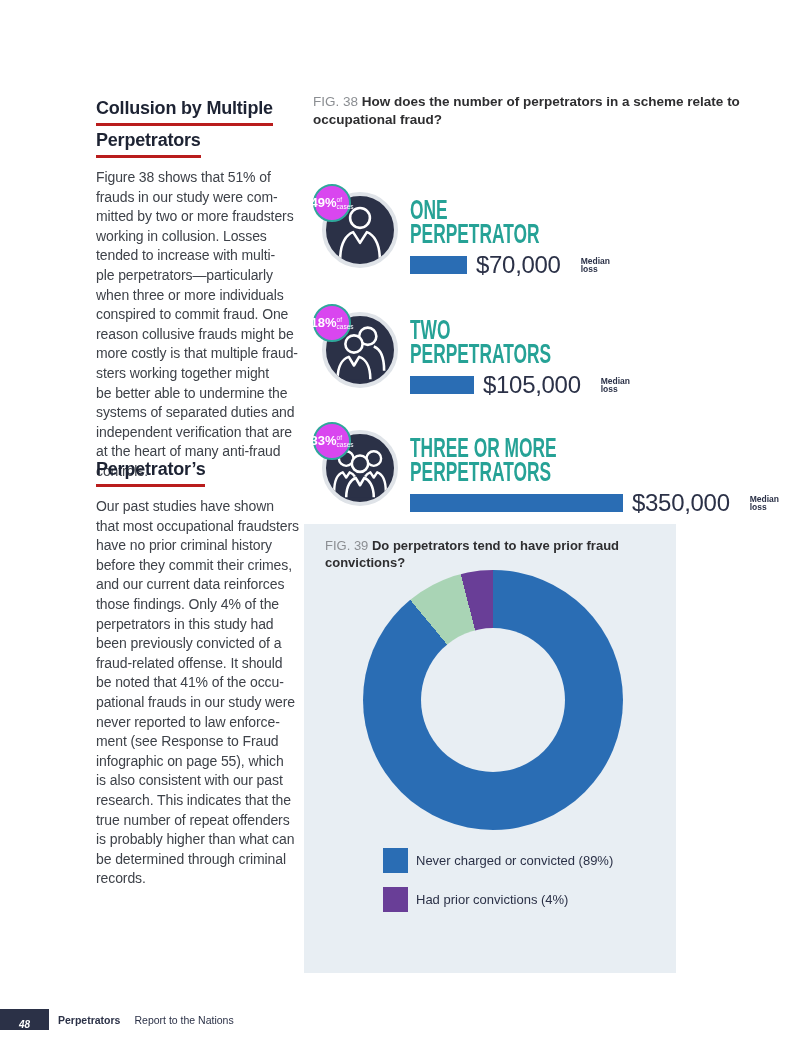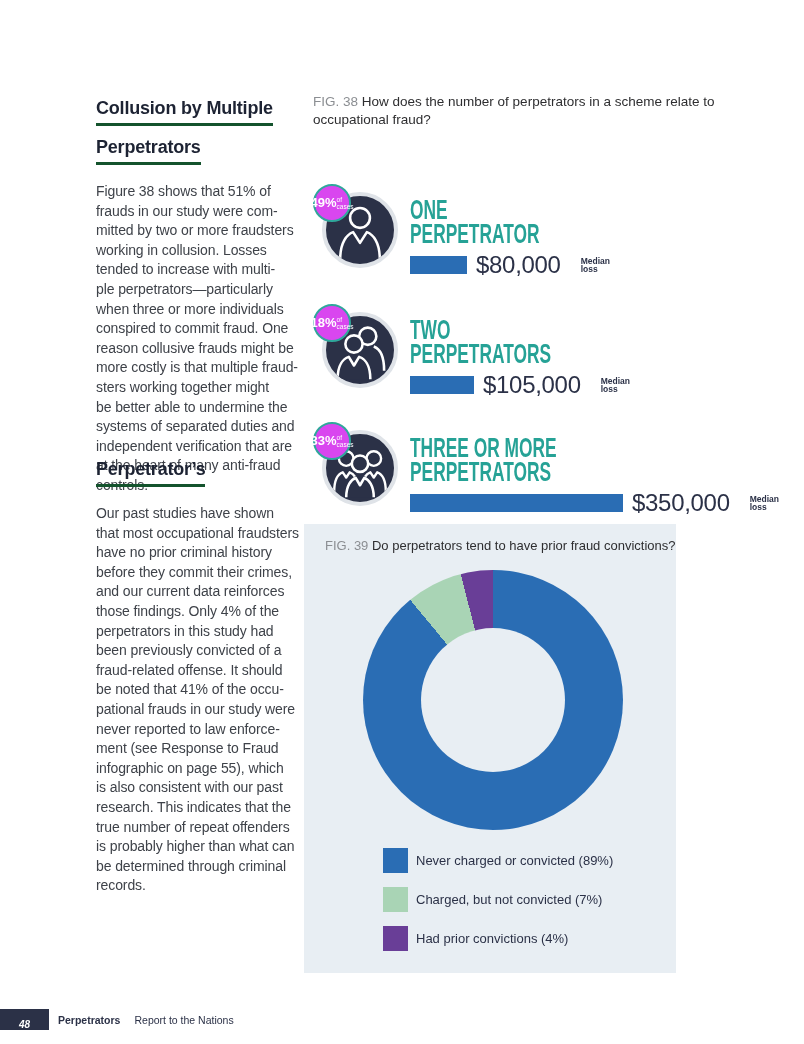--- a/index.html
+++ b/index.html
@@ -7,25 +7,25 @@
     position:relative;width:804px;height:1044px;background:#ffffff;
     font-family:"Liberation Sans","DejaVu Sans",sans-serif;overflow:hidden;
     margin:0 auto;
   }
   
   .left-col{position:absolute;left:96px;top:95px;width:222px;}
   .lc-section{position:absolute;left:0;width:222px;}
   .lc-s1{top:0;}
   .lc-s2{top:361px;}
   .lc-heading{font-size:18px;font-weight:bold;color:#1d2333;line-height:27px;letter-spacing:-0.2px;}
-  .lc-heading .hl{display:inline-block;border-bottom:3px solid #14532d;padding-bottom:1px;margin-bottom:8px;}
+  .lc-heading .hl{display:inline-block;border-bottom:3px solid #b91c1c;padding-bottom:1px;margin-bottom:1px;}
   .lc-para{margin-top:9px;font-size:14px;line-height:19.6px;color:#3e4249;white-space:pre-line;letter-spacing:-0.1px;}
   
   .fig-label{color:#8b8e92;font-weight:normal;}
-  .fig-q{color:#2e2e30;font-weight:normal;}
+  .fig-q{color:#2e2e30;font-weight:bold;}
   
   .fig38{position:absolute;left:313px;top:93px;width:480px;}
   .f38-title{width:452px;font-size:13.5px;line-height:18px;}
   .f38-blocks{position:relative;}
   .block{position:absolute;left:0;width:480px;height:100px;}
   .block-1{top:55px;}
   .block-2{top:175px;}
   .block-3{top:293px;}
   .badge{
     position:absolute;left:0;top:0;width:34px;height:34px;border-radius:50%;
@@ -140,21 +140,21 @@
           <svg width="62" height="62" viewBox="0 0 72 72">
             <circle cx="36" cy="22" r="11.5" stroke="#ffffff" stroke-width="3" fill="none"></circle>
             <path d="M13 70 C13 50 21 41 28 38.5 L36 51 L44 38.5 C51 41 59 50 59 70" stroke="#ffffff" stroke-width="3" fill="none" stroke-linejoin="round"></path>
           </svg>
         </div>
         <div class="block-content">
           <div class="block-title">ONE
 PERPETRATOR</div>
           <div class="bar-row">
             <div class="bar" style="width: 57px;"></div>
-            <div class="amount">$80,000</div>
+            <div class="amount">$70,000</div>
             <div class="median">
               <div>Median</div>
               <div>loss</div>
             </div>
           </div>
         </div>
       </div>
 
       <div class="block block-2">
         <div class="badge">
@@ -222,24 +222,20 @@
     </div>
     <div class="donut" id="donut" style="background: conic-gradient(rgb(42, 109, 180) 0%, rgb(42, 109, 180) 89%, rgb(169, 212, 181) 89%, rgb(169, 212, 181) 96%, rgb(105, 62, 151) 96%, rgb(105, 62, 151) 100%);">
       <div class="donut-hole"></div>
     </div>
     <div class="legend">
       <div class="legend-row">
         <div class="swatch" style="background: rgb(42, 109, 180);"></div>
         <div class="legend-label">Never charged or convicted (89%)</div>
       </div>
       <div class="legend-row">
-        <div class="swatch" style="background: rgb(169, 212, 181);"></div>
-        <div class="legend-label">Charged, but not convicted (7%)</div>
-      </div>
-      <div class="legend-row">
         <div class="swatch" style="background: rgb(105, 62, 151);"></div>
         <div class="legend-label">Had prior convictions (4%)</div>
       </div>
     </div>
   </div>
 
   <div class="footer-tab">
     <span>48</span>
   </div>
   <div class="footer-text">

